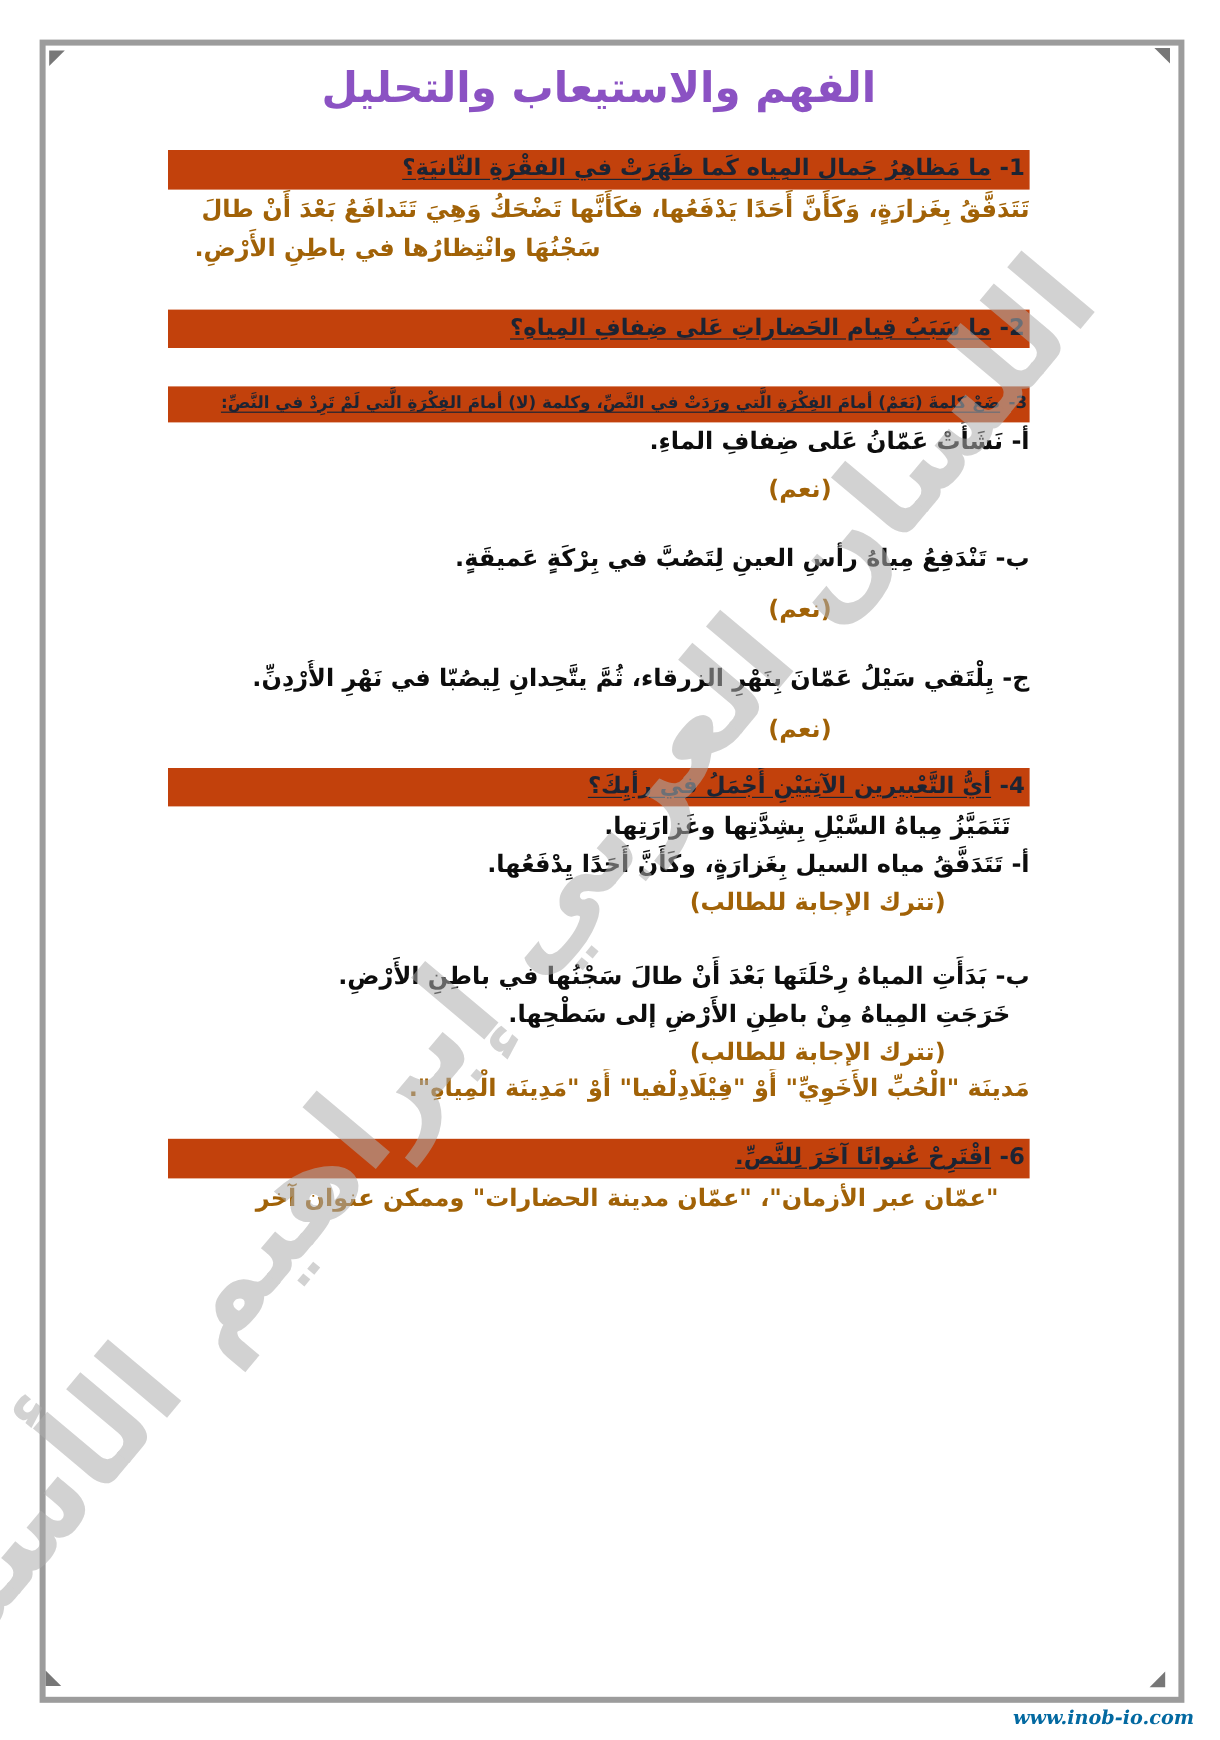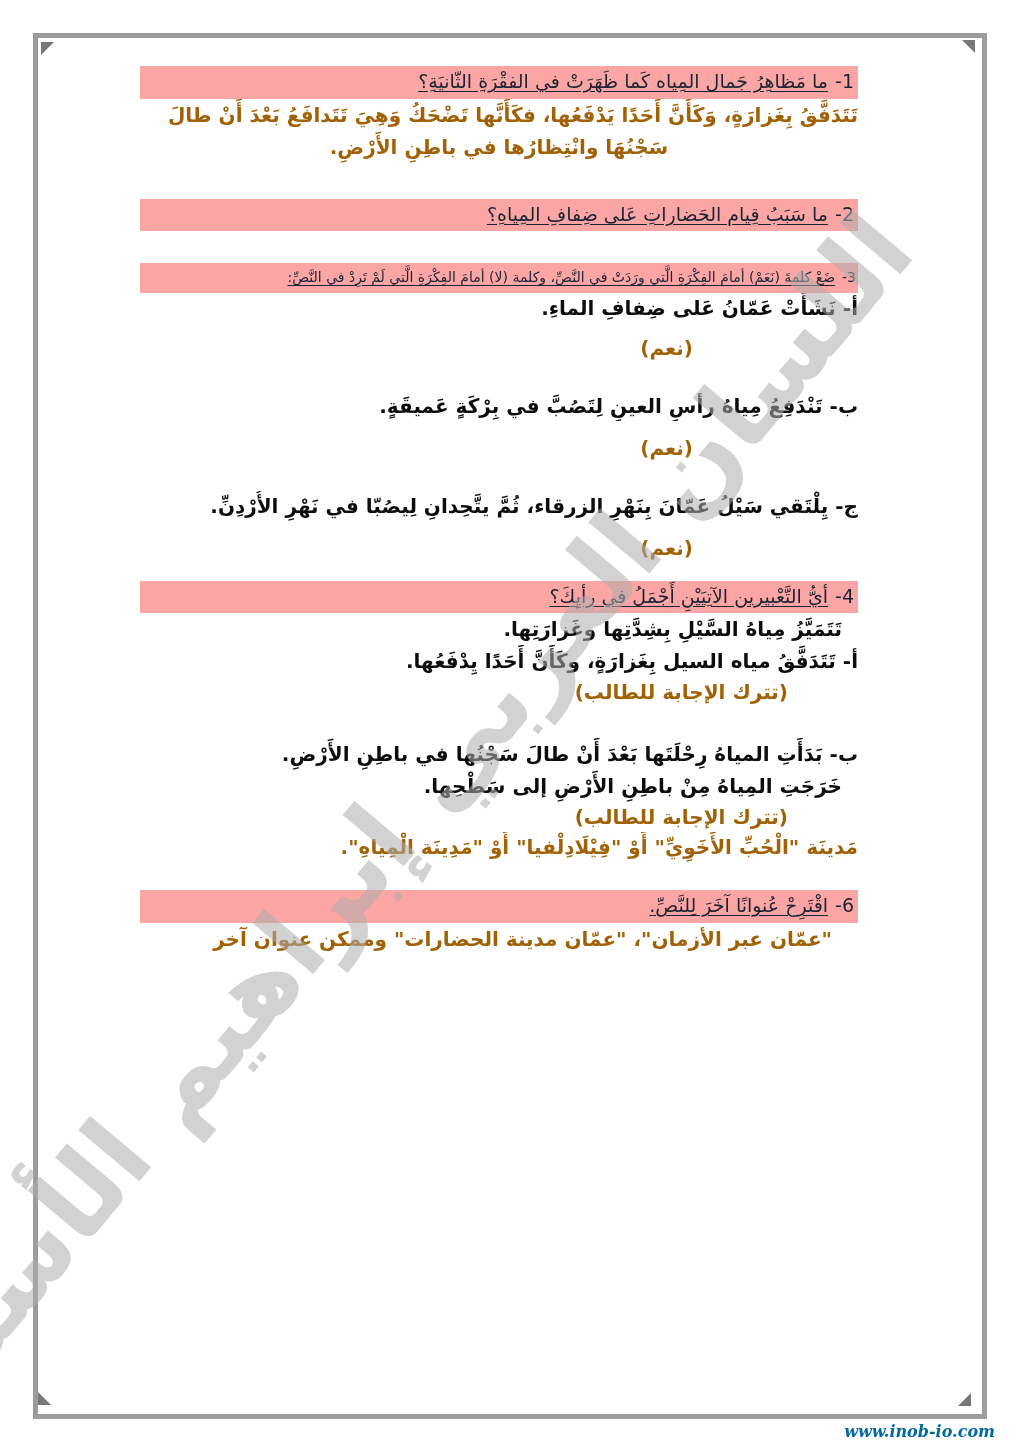--- a/index.html
+++ b/index.html
@@ -34,30 +34,30 @@
   .facebook{position:absolute;right:2px;top:34px;direction:ltr;
     font-family:"Liberation Sans",sans-serif;font-weight:bold;font-size:27px;
     color:#1877f2;letter-spacing:-0.5px;text-decoration:none;}
   .prepared{position:absolute;left:2px;top:52px;font-size:17px;font-weight:bold;color:#1a1a1a;}
   .divider{position:absolute;left:-2px;right:-6px;top:88px;border-top:3px solid #1c1c1c;}
   .title{
     margin-top:10px;text-align:center;font-size:35px;font-weight:bold;
     color:#8b52c3;line-height:1.4;
   }
   .qbar{
-    background:#fca5a5;padding:3px 4px 5px;font-weight:normal;color:#1c2433;
+    background:#c2410c;padding:3px 4px 5px;font-weight:bold;color:#1c2433;
     font-size:19px;line-height:1.3;white-space:nowrap;overflow:hidden;
   }
   .qbar .qnum{margin-left:7px;}
   .qbar .qtext{text-decoration:underline;text-underline-offset:3px;}
   .qbar.small{font-size:14px;padding:5px 2px 6px;margin-top:32px;}
   .ln{white-space:nowrap;overflow:hidden;line-height:32px;font-size:20px;font-weight:bold;}
   .red{color:#a16207;}
   .blk{color:#0d0d0d;}
-  .alignleft{text-align:center;}
+  .alignleft{text-align:left;margin-left:22px;}
   .pr65{padding-left:0;padding-right:65px;}
   .pr165{padding-right:165px;}
   .pr70{padding-right:70px;}
   .pr16{padding-right:16px;}
   .pr26{padding-right:26px;}
   .lh30{line-height:30px;}   .mt10{margin-top:10px;} .mt12{margin-top:12px;}
   .mt14{margin-top:28px;} .mt18{margin-top:18px;} .mt20{margin-top:31px;}
   .mt22{margin-top:22px;} .mt26{margin-top:26px;} .mt28{margin-top:28px;}
   .mt36{margin-top:36px;}
   .itemlabel{margin-left:7px;}
@@ -75,20 +75,21 @@
 <div class="corner tl"></div>
 <div class="corner tr"></div>
 <div class="corner bl"></div>
 <div class="corner br"></div>
 
 <div class="watermark">اللسان العربي إبراهيم الأسمر</div>
 
 <div class="content">
 
 
+  <div class="title">الفهم والاستيعاب والتحليل</div>
 
   <div class="qbar mt26">
     <span class="qnum">1-</span><span class="qtext">ما مَظاهِرُ جَمال المِياه كَما ظَهَرَتْ في الفقْرَةِ الثّانيَةِ؟</span>
   </div>
   <div class="ln red">تَتَدَفَّقُ بِغَزارَةٍ، وَكَأَنَّ أَحَدًا يَدْفَعُها، فكَأَنَّها تَضْحَكُ وَهِيَ تَتَدافَعُ بَعْدَ أَنْ طالَ</div>
   <div class="ln red alignleft">سَجْنُهَا وانْتِظارُها في باطِنِ الأَرْضِ.</div>
 
   <div class="qbar mt36">
     <span class="qnum">2-</span><span class="qtext">ما سَبَبُ قِيام الحَضاراتِ عَلى ضِفافِ المِياهِ؟</span>
   </div>

